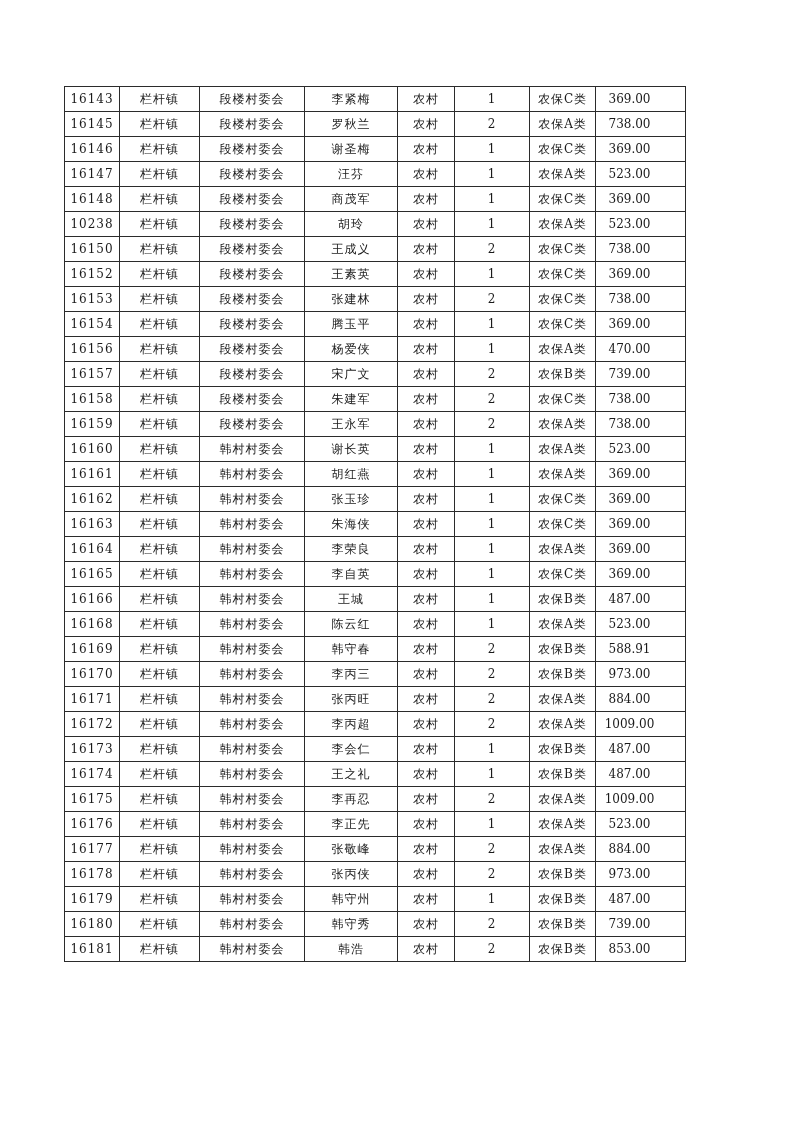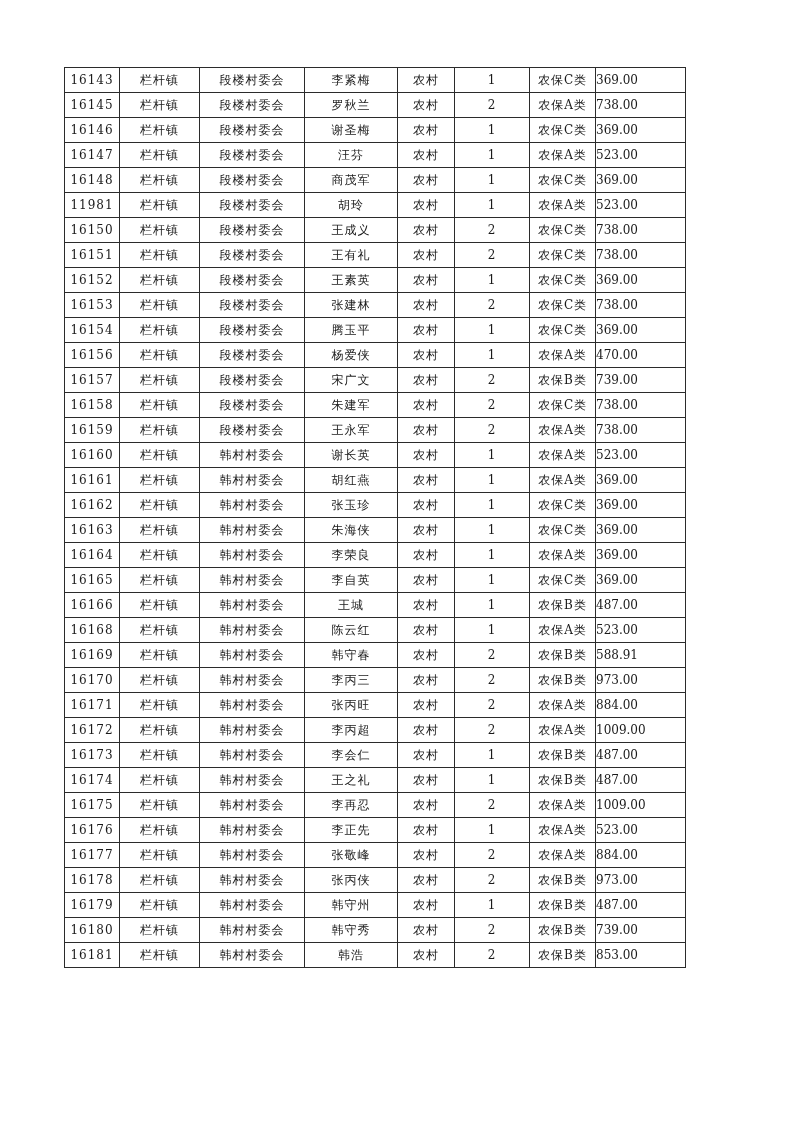--- a/index.html
+++ b/index.html
@@ -11,39 +11,39 @@
   .page {
     position: relative;
     width: 793px;
     height: 1122px;
     background: #ffffff;
     overflow: hidden;
   }
   table.roster {
     position: absolute;
     left: 64px;
-    top: 67px;
+    top: 86px;
     border-collapse: collapse;
     table-layout: fixed;
     width: 621px;
     font-size: 12px;
     color: #1a1a1a;
   }
   table.roster td {
     border: 1px solid #2b2b2b;
     height: 24px;
     line-height: 24px;
     text-align: center;
     padding: 0;
     overflow: hidden;
     white-space: nowrap;
     letter-spacing: 1px;
   }
   table.roster td.amount {
-    text-align: left;
+    text-align: center;
     padding-right: 22px;
     letter-spacing: 0;
   }
   col.c-id       { width: 55px; }
   col.c-town     { width: 80px; }
   col.c-village  { width: 105px; }
   col.c-name     { width: 93px; }
   col.c-type     { width: 57px; }
   col.c-count    { width: 75px; }
   col.c-category { width: 66px; }
@@ -115,51 +115,41 @@
       <td>栏杆镇</td>
       <td>段楼村委会</td>
       <td>商茂军</td>
       <td>农村</td>
       <td>1</td>
       <td>农保C类</td>
       <td class="amount">369.00</td>
     </tr>
 
     <tr>
-      <td>11981</td>
+      <td>10238</td>
       <td>栏杆镇</td>
       <td>段楼村委会</td>
       <td>胡玲</td>
       <td>农村</td>
       <td>1</td>
       <td>农保A类</td>
       <td class="amount">523.00</td>
     </tr>
 
     <tr>
       <td>16150</td>
       <td>栏杆镇</td>
       <td>段楼村委会</td>
       <td>王成义</td>
       <td>农村</td>
       <td>2</td>
       <td>农保C类</td>
       <td class="amount">738.00</td>
     </tr>
 
-    <tr>
-      <td>16151</td>
-      <td>栏杆镇</td>
-      <td>段楼村委会</td>
-      <td>王有礼</td>
-      <td>农村</td>
-      <td>2</td>
-      <td>农保C类</td>
-      <td class="amount">738.00</td>
-    </tr>
 
     <tr>
       <td>16152</td>
       <td>栏杆镇</td>
       <td>段楼村委会</td>
       <td>王素英</td>
       <td>农村</td>
       <td>1</td>
       <td>农保C类</td>
       <td class="amount">369.00</td>

